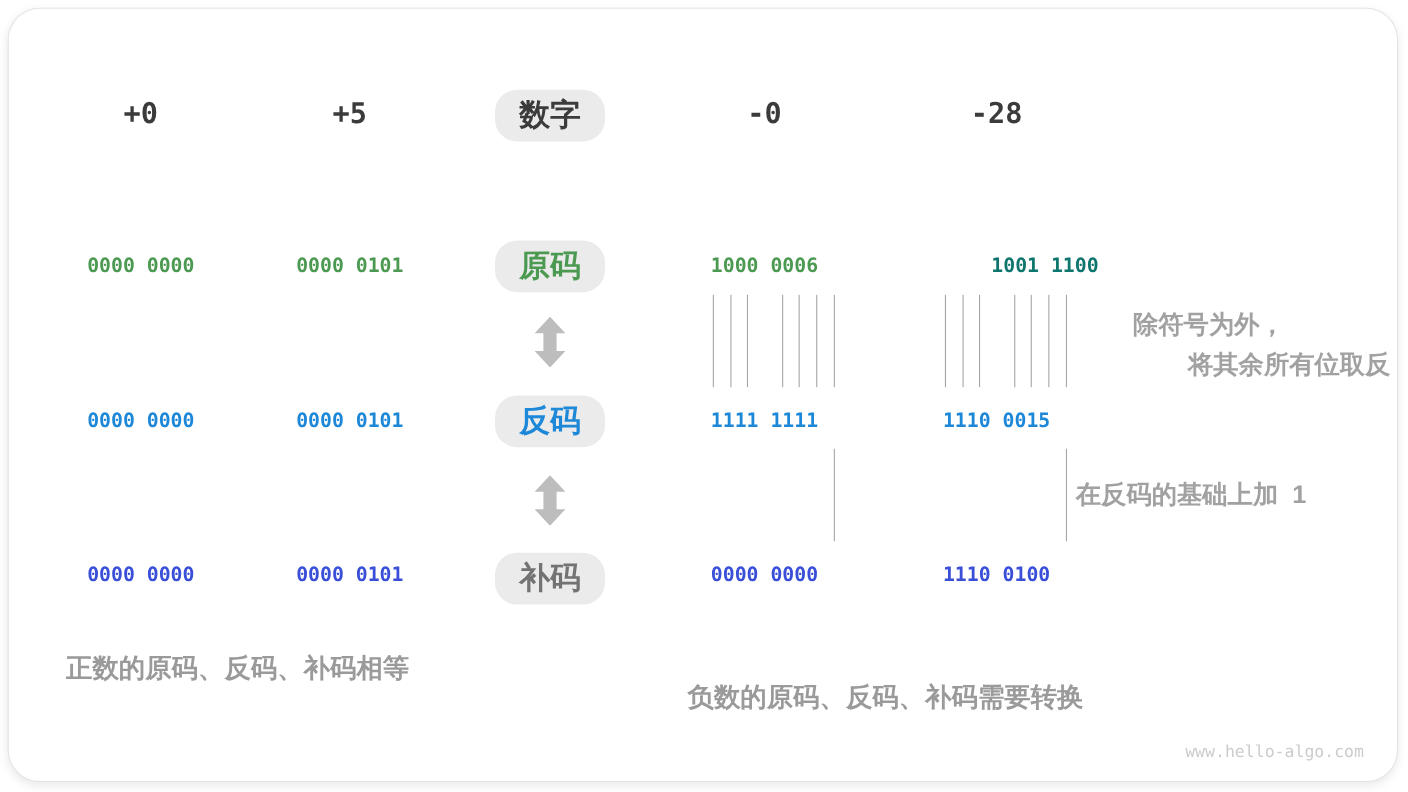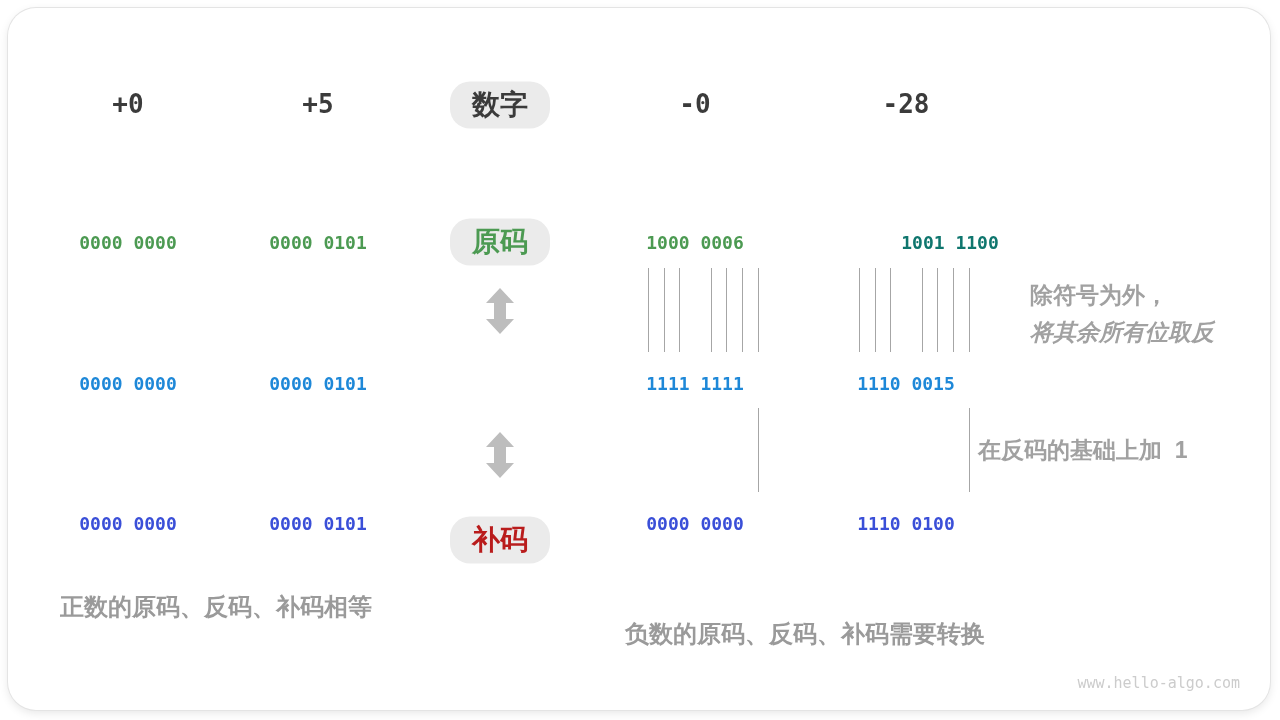--- a/index.html
+++ b/index.html
@@ -120,33 +120,34 @@
       </svg>
   </div>
   <div class="abs cc arrow-wrap" style="left:500px; top:455px;">
     <svg width="28" height="46" viewBox="0 0 28 46">
         <polygon points="14,0 28,15 20,15 20,31 28,31 14,46 0,31 8,31 8,15 0,15" fill="#bdbdbd"></polygon>
       </svg>
   </div>
 
   <div class="abs cc bin azure" style="left: 128px; top: 383px; color: rgb(30, 136, 216);">0000 0000</div>
   <div class="abs cc bin azure" style="left: 318px; top: 383px; color: rgb(30, 136, 216);">0000 0101</div>
+  <div class="abs cc badge azure" style="left: 500px; top: 383px; color: rgb(30, 136, 216);">反码</div>
   <div class="abs cc bin azure" style="left: 695px; top: 383px; color: rgb(30, 136, 216);">1111 1111</div>
   <div class="abs cc bin azure" style="left: 906px; top: 383px; color: rgb(30, 136, 216);">1110 0015</div>
 
   <div class="vline set2" style="left:758px;"></div>
   <div class="vline set2" style="left:969px;"></div>
 
   <div class="abs cc bin indigo" style="left: 128px; top: 523px; color: rgb(58, 79, 216);">0000 0000</div>
   <div class="abs cc bin indigo" style="left: 318px; top: 523px; color: rgb(58, 79, 216);">0000 0101</div>
-  <div class="abs cc badge indigo" style="left: 500px; top: 540px; color: #b91c1c;">补码</div>
+  <div class="abs cc badge indigo" style="left: 500px; top: 526px; color: #737373;">补码</div>
   <div class="abs cc bin indigo" style="left: 695px; top: 523px; color: rgb(58, 79, 216);">0000 0000</div>
   <div class="abs cc bin indigo" style="left: 906px; top: 523px; color: rgb(58, 79, 216);">1110 0100</div>
 
   <div class="abs vc note" style="left:1010px; top:295px;">除符号为外，</div>
-  <div class="abs vc note" style="left:1010px; top:332px;font-style:italic;">将其余所有位取反</div>
+  <div class="abs vc note" style="left:1060px; top:332px;">将其余所有位取反</div>
   <div class="abs vc note" style="left:958px; top:450px;">在反码的基础上加  1</div>
 
   <div class="abs vc caption" style="left:60px;  top:607px;">正数的原码、反码、补码相等</div>
   <div class="abs vc caption" style="left:625px; top:634px;">负数的原码、反码、补码需要转换</div>
 
   <div class="abs vc watermark" style="right:40px; top:683px;">www.hello-algo.com</div>
 </div>
 
 </body></html>

